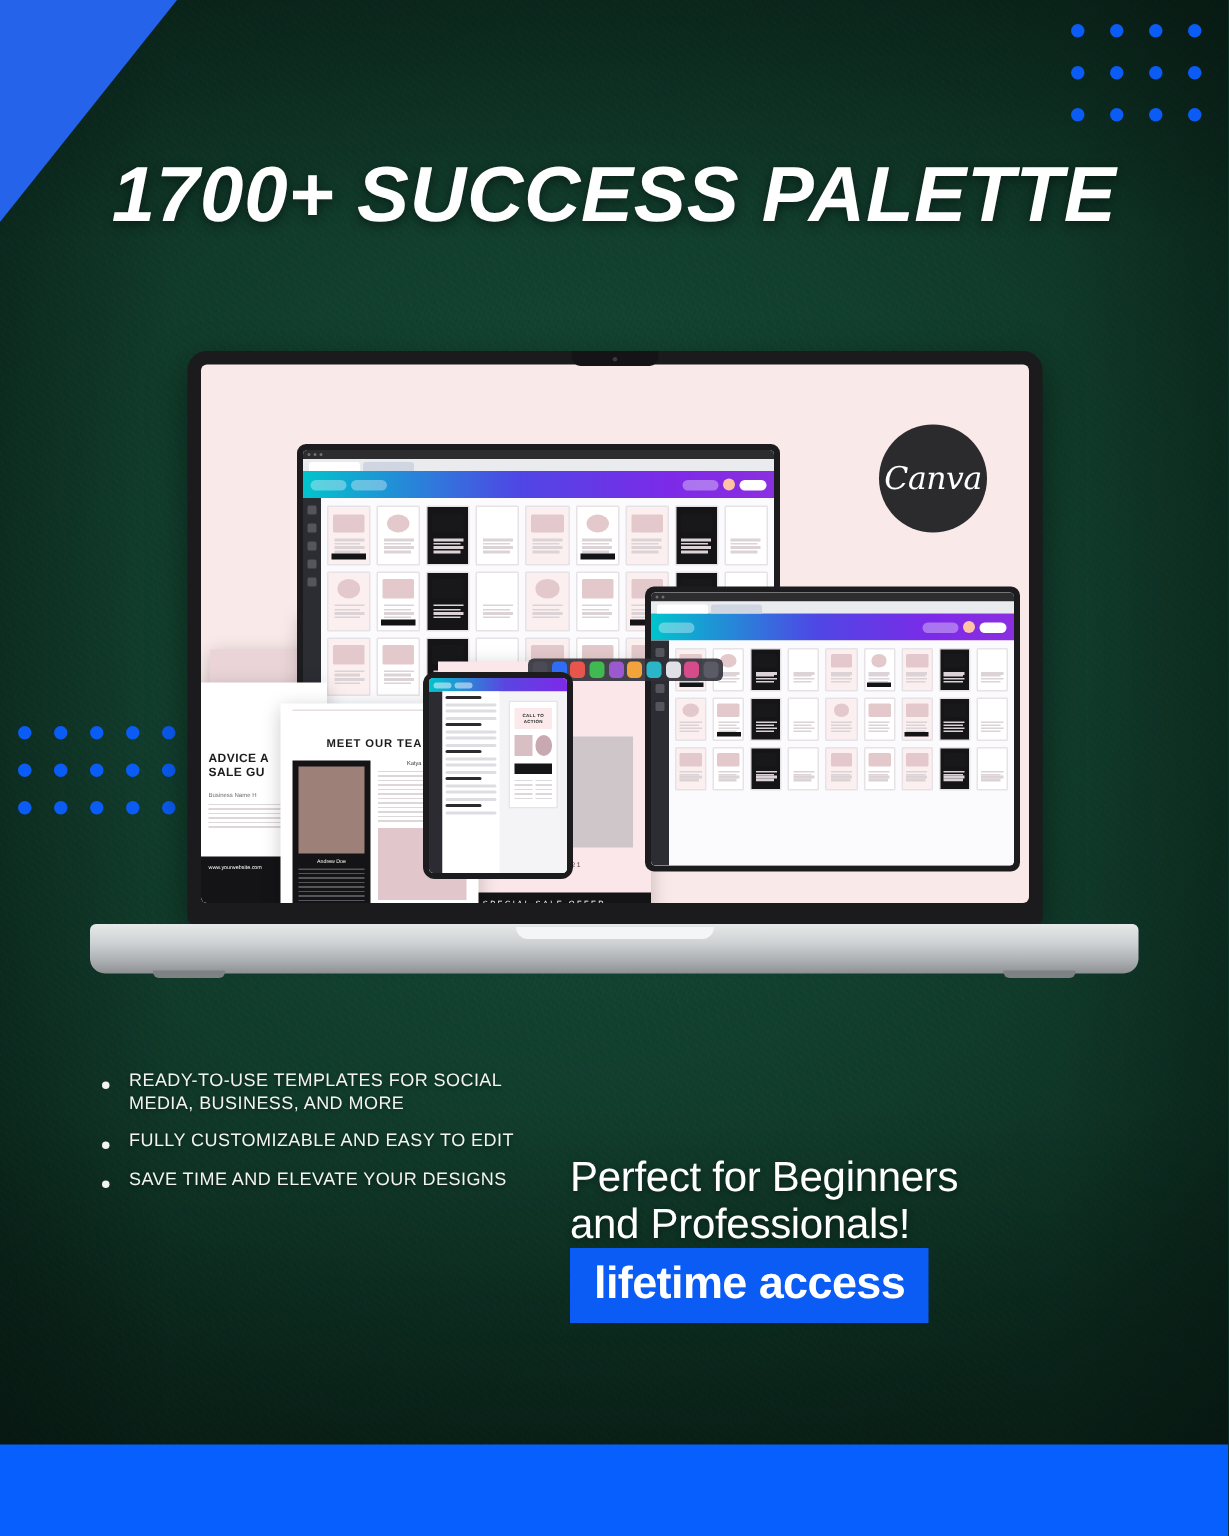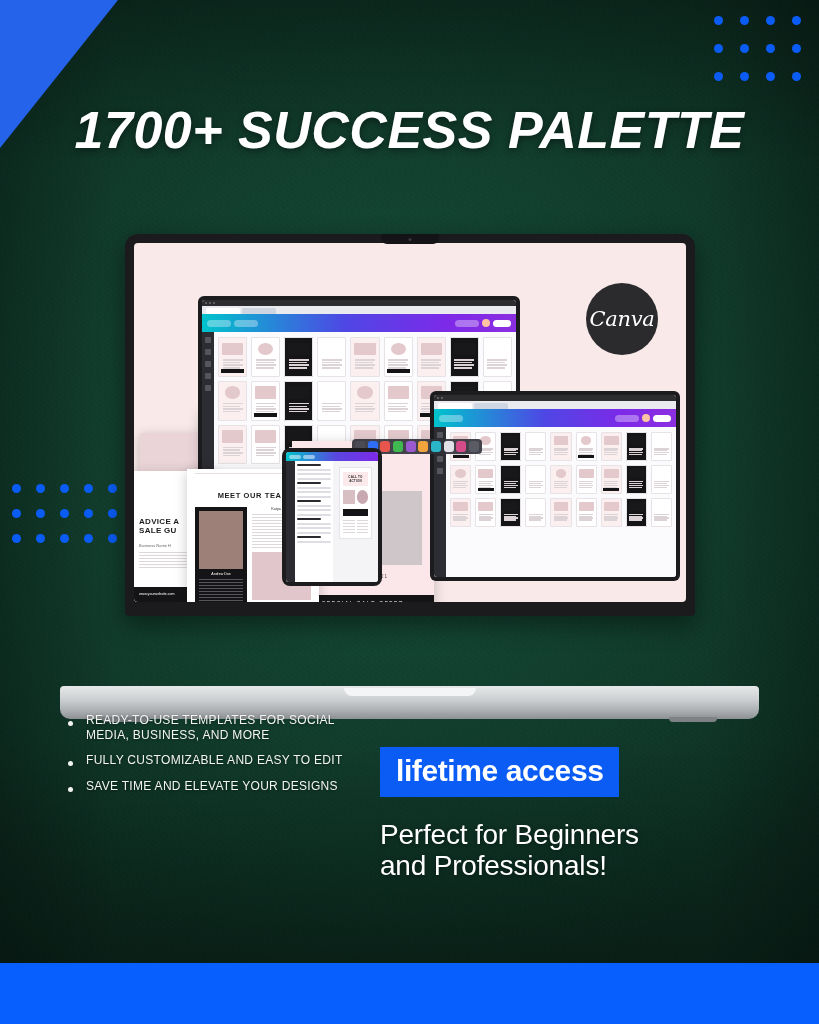--- a/index.html
+++ b/index.html
@@ -91,21 +91,21 @@
     padding: 0 40px;
   }
   #headline .line { display: block; white-space: nowrap; }
   #headline .line1 { font-size: 52px; }
   #headline .line2 { font-size: 52px; }
 
   
   #laptop {
     position: absolute;
     left: 60px; top: 234px;
-    width: 699px; height: 485px;
+    width: 699px; height: 415px;
   }
   .lid {
     position: absolute; left: 65px; top: 0;
     width: 570px; height: 382px;
     background: #1b1b1d;
     border-radius: 13px 13px 4px 4px;
     box-shadow: 0 8px 26px rgba(0,0,0,.45);
     padding: 9px 9px 14px 9px;
   }
   .notch {
@@ -227,21 +227,21 @@
   .tab-doc .imgrow .im { flex: 1; height: 14px; background: #d7bfc4; }
   .tab-doc .imgrow .im.c { border-radius: 50%; background: #c9a9b1; }
   .tab-doc .cta { margin-top: 5px; height: 7px; background: #151517; }
   .tab-doc .txt { margin-top: 4px; display: flex; gap: 2px; }
   .tab-doc .txt span { flex: 1; height: 14px; background: repeating-linear-gradient(to bottom, #ddd8db 0 1px, transparent 1px 3px); display: block; }
 
   
   .sheet { position: absolute; background: #fff; box-shadow: 0 3px 12px rgba(0,0,0,.22); overflow: hidden; }
   #sheet-photo-a { left: 6px; top: 190px; width: 108px; height: 128px; background: #ead4d8; z-index: 2; }
   #sheet-photo-b { left: 66px; top: 166px; width: 110px; height: 126px; background: #b78d8d; z-index: 2; }
-  #sheet-advice  { left: 0px;  top: 228px; width: 84px;  height: 150px; z-index: 3; }
+  #sheet-advice  { left: 0px;  top: 212px; width: 84px;  height: 150px; z-index: 3; }
   #sheet-team    { left: 53px; top: 226px; width: 132px; height: 145px; z-index: 4; }
   #sheet-client  { left: 158px; top: 198px; width: 142px; height: 170px; background: #fbe7ea; z-index: 3; }
 
   .sheet .title {
     font-family: "Liberation Sans", sans-serif;
     font-weight: 700;
     text-align: center;
     color: #1d1d1f;
     letter-spacing: .6px;
   }
@@ -948,21 +948,21 @@
 
   <div id="bullets">
     <ul>
       <li>Ready-to-use templates for social media, business, and more</li>
       <li>Fully customizable and easy to edit</li>
       <li>Save time and elevate your designs</li>
     </ul>
   </div>
 
   <div id="right-col">
-    <div id="lifetime-badge">lifetime access</div>
     <div id="tagline">
       <span class="l">Perfect for Beginners</span>
       <span class="l">and Professionals!</span>
     </div>
+    <div id="lifetime-badge">lifetime access</div>
   </div>
 
   <div class="bottom-bar"></div>
 </div>
 
 </body></html>

